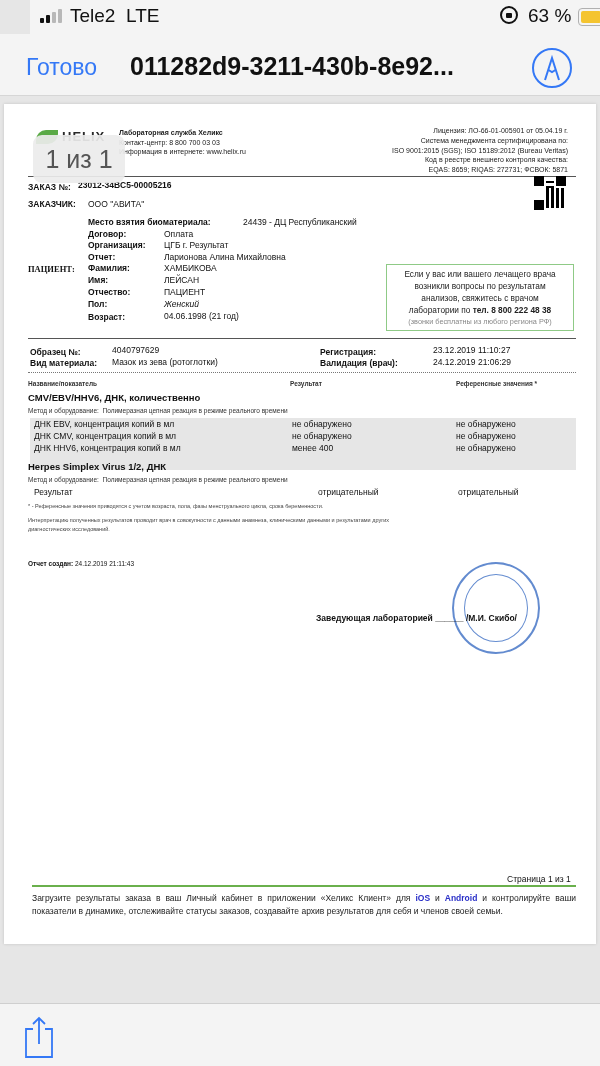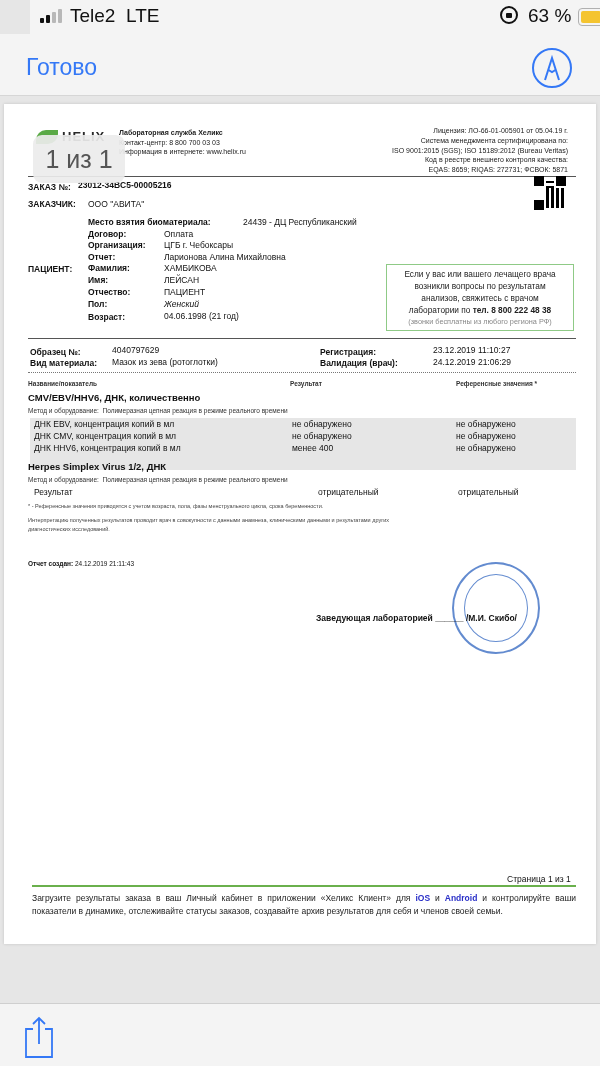--- a/index.html
+++ b/index.html
@@ -85,20 +85,21 @@
   <span class="carrier"><span>Tele2</span>&nbsp;&nbsp;<span>LTE</span></span>
   <span class="lock"></span>
   <span class="battery-pct">63 %</span>
   <span class="battery">
       <span class="fill" style="display:block"></span>
     </span>
 </div>
 
 <div class="navbar">
   <span class="done">Готово</span>
+  <span class="doc-title">011282d9-3211-430b-8e92...</span>
   <span class="markup-btn">
     <svg width="36" height="36" viewBox="0 0 36 36" style="position:absolute;left:0;top:0">
       <path d="M11 30 L18 8 L25 30" fill="none" stroke="#3478f6" stroke-width="2"></path>
       <path d="M14.5 20 L18 22 L21.5 20" fill="none" stroke="#3478f6" stroke-width="2"></path>
     </svg>
   </span>
 </div>
 
 <div class="page">
   <div class="logo">
@@ -123,24 +124,24 @@
   <span class="abs lbl" style="left:24px;top:78px;">ЗАКАЗ №:</span>
   <span class="abs lbl" style="left:74px;top:76px;">23012-34BC5-00005216</span>
   <span class="abs lbl" style="left:24px;top:95px;">ЗАКАЗЧИК:</span>
   <span class="abs val" style="left:84px;top:95px;">ООО "АВИТА"</span>
 
   <span class="abs lbl" style="left:84px;top:113px;">Место взятия биоматериала:</span>
   <span class="abs val" style="left:239px;top:113px;">24439 - ДЦ Республиканский</span>
   <span class="abs lbl" style="left:84px;top:125px;">Договор:</span>
   <span class="abs val" style="left:160px;top:125px;">Оплата</span>
   <span class="abs lbl" style="left:84px;top:136px;">Организация:</span>
-  <span class="abs val" style="left:160px;top:136px;">ЦГБ г. Чебоксары</span>
+  <span class="abs val" style="left:160px;top:136px;">ЦГБ г. Результат</span>
   <span class="abs lbl" style="left:84px;top:148px;">Отчет:</span>
   <span class="abs val" style="left:160px;top:148px;">Ларионова Алина Михайловна</span>
-  <span class="abs lbl" style="left:24px;top:160px;">ПАЦИЕНТ:</span>
+  <span class="abs lbl" style="left:24px;top:160px;font-family:Liberation Serif, serif;">ПАЦИЕНТ:</span>
   <span class="abs lbl" style="left:84px;top:159px;">Фамилия:</span>
   <span class="abs val" style="left:160px;top:159px;">ХАМБИКОВА</span>
   <span class="abs lbl" style="left:84px;top:171px;">Имя:</span>
   <span class="abs val" style="left:160px;top:171px;">ЛЕЙСАН</span>
   <span class="abs lbl" style="left:84px;top:183px;">Отчество:</span>
   <span class="abs val" style="left:160px;top:183px;">ПАЦИЕНТ</span>
   <span class="abs lbl" style="left:84px;top:195px;">Пол:</span>
   <span class="abs val" style="left:160px;top:195px;font-style:italic;">Женский</span>
   <span class="abs lbl" style="left:84px;top:208px;">Возраст:</span>
   <span class="abs val" style="left:160px;top:207px;">04.06.1998 (21 год)</span>

